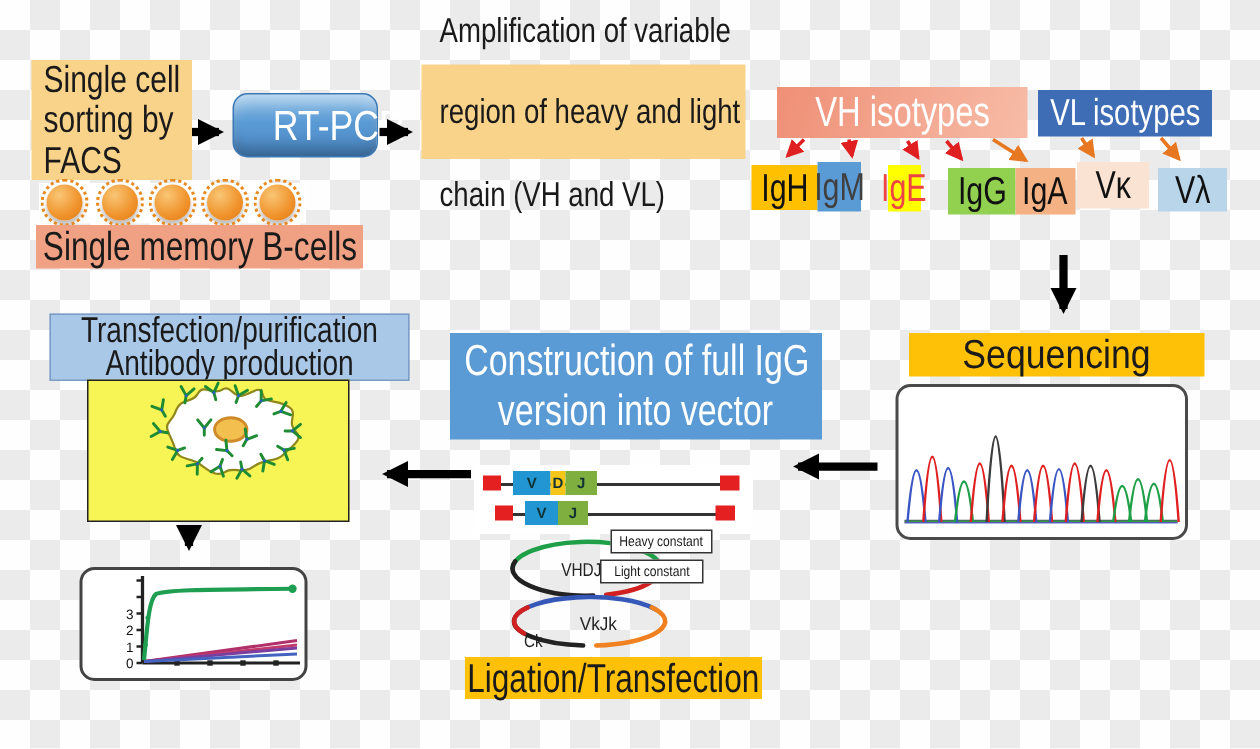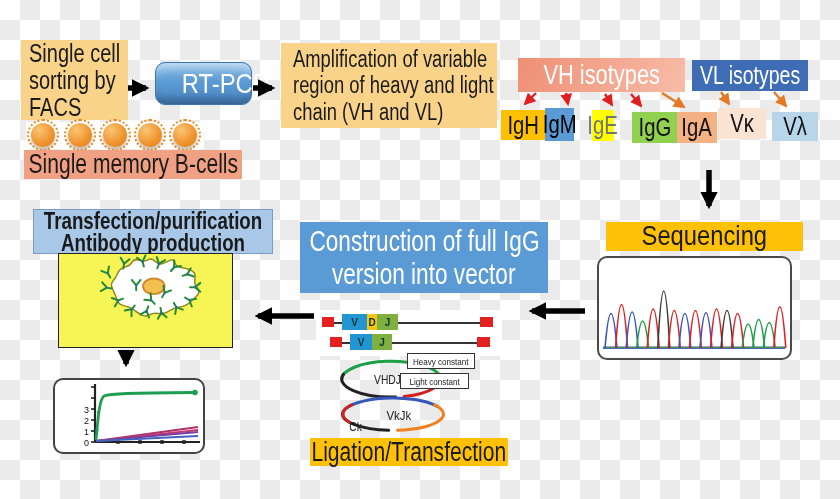--- a/index.html
+++ b/index.html
@@ -36,40 +36,40 @@
   <div class="box col" id="facs" style="left: 21px; top: 40px; width: 107px; height: 80px; padding-left: 8px; font-size: 25px; line-height: 27px; background: rgb(249, 211, 137);">
     <span class="sxl">Single cell</span>
     <span class="sxl">sorting by</span>
     <span class="sxl">FACS</span>
   </div>
 
   <div class="box" id="rtpcr" style="left:155px;top:62px;width:97px;height:43px;font-size:28px;">
     <span class="sx white" style="transform:scaleX(.85);">RT-PCR</span>
   </div>
 
-  <div class="box col" style="left: 281px; top: 43px; width: 216px; height: 85px; padding-left: 12px; font-size: 23px; line-height: 26.5px; background: rgb(249, 211, 137);">
+  <div class="box col" style="left: 281px; top: 43px; width: 216px; height: 63px; padding-left: 12px; font-size: 23px; line-height: 26.5px; background: rgb(249, 211, 137); gap: 28px;">
     <span class="sxl">Amplification of variable</span>
     <span class="sxl">region of heavy and light</span>
     <span class="sxl">chain (VH and VL)</span>
   </div>
 
   <div class="box" style="left:518px;top:58px;width:167px;height:34px;font-size:28px;background:linear-gradient(110deg,#ef8f76,#f7bca7);">
     <span class="sx white">VH isotypes</span>
   </div>
   <div class="box" style="left: 692px; top: 60px; width: 116px; height: 31px; font-size: 25px; background: rgb(62, 109, 181);">
     <span class="sx white">VL isotypes</span>
   </div>
 
   <div class="box" style="left: 501px; top: 110px; width: 44px; height: 30px; font-size: 26px; background: rgb(255, 192, 0); color: rgb(17, 17, 17);">
       <span class="sx">IgH</span>
     </div>
-  <div class="box" style="left: 545px; top: 108px; width: 29px; height: 33px; font-size: 26px; background: rgb(91, 155, 213); color: #000000;">
+  <div class="box" style="left: 545px; top: 108px; width: 29px; height: 33px; font-size: 26px; background: rgb(91, 155, 213); color: #404040;">
       <span class="sx">IgM</span>
     </div>
-  <div class="box" style="left: 592px; top: 110px; width: 22px; height: 31px; font-size: 26px; background: rgb(255, 255, 0); color: #737373;">
+  <div class="box" style="left: 592px; top: 110px; width: 22px; height: 31px; font-size: 26px; background: rgb(255, 255, 0); color: #ef4444;">
       <span class="sx">IgE</span>
     </div>
   <div class="box" style="left: 632px; top: 112px; width: 45px; height: 31px; font-size: 26px; background: rgb(146, 208, 80); color: rgb(17, 17, 17);">
       <span class="sx">IgG</span>
     </div>
   <div class="box" style="left: 677px; top: 112px; width: 40px; height: 31px; font-size: 26px; background: rgb(244, 177, 131); color: rgb(17, 17, 17);">
       <span class="sx">IgA</span>
     </div>
   <div class="box" style="left: 718px; top: 108px; width: 48px; height: 31px; font-size: 26px; background: rgb(250, 227, 211); color: rgb(17, 17, 17);">
       <span class="sx">Vκ</span>
@@ -117,21 +117,21 @@
         <path d="M164.25,90 C168.25,56 172.25,56 176.25,90" stroke="#1fa048" stroke-width="1.6" fill="none"></path>
         <path d="M174.8,90 C178.8,35 182.8,35 186.8,90" stroke="#e02020" stroke-width="1.6" fill="none"></path>
       </svg>
   </div>
 
   <div class="box col" style="left: 300px; top: 222px; width: 248px; height: 71px; align-items: center; font-size: 29px; line-height: 33px; color: rgb(255, 255, 255); background: rgb(91, 155, 213);">
     <span class="sx">Construction of full IgG</span>
     <span class="sx">version into  vector</span>
   </div>
 
-  <div class="box col" style="left: 33px; top: 209px; width: 240px; height: 45px; align-items: center; font-size: 24px; line-height: 21.5px; border: 1px solid rgb(123, 156, 196); background: rgb(169, 199, 231); font-weight: bold;">
+  <div class="box col" style="left: 33px; top: 209px; width: 240px; height: 45px; align-items: center; font-size: 24px; line-height: 21.5px; border: 1px solid rgb(123, 156, 196); background: rgb(169, 199, 231);">
     <span class="sx">Transfection/purification</span>
     <span class="sx">Antibody production</span>
   </div>
 
   <div class="box" style="left:58px;top:253px;width:175px;height:95px;background:#f7f455;border:1px solid #222;">
     <svg id="cell-svg" viewBox="0 0 175 95" style="width:100%;height:100%;">
       <path d="M58,22 C62,10 70,16 74,8 C78,2 84,10 90,6 C96,2 98,12 104,10 C112,8 116,2 118,10 C120,16 128,12 136,18 C142,22 134,28 140,34 C146,40 138,44 132,50 C126,56 120,52 112,58 C104,64 98,58 92,62 C86,66 80,60 74,56 C68,52 60,54 58,46 C56,38 50,32 54,28 C56,25 56,26 58,22 Z" fill="#ffffff" stroke="#8f861c" stroke-width="1.5"></path>
       <ellipse cx="96" cy="33" rx="11" ry="8" fill="#f3bf4e" stroke="#cf8a2a" stroke-width="2"></ellipse>
       <g id="antibody-layer">
           <g transform="translate(48,18) rotate(-30)">

